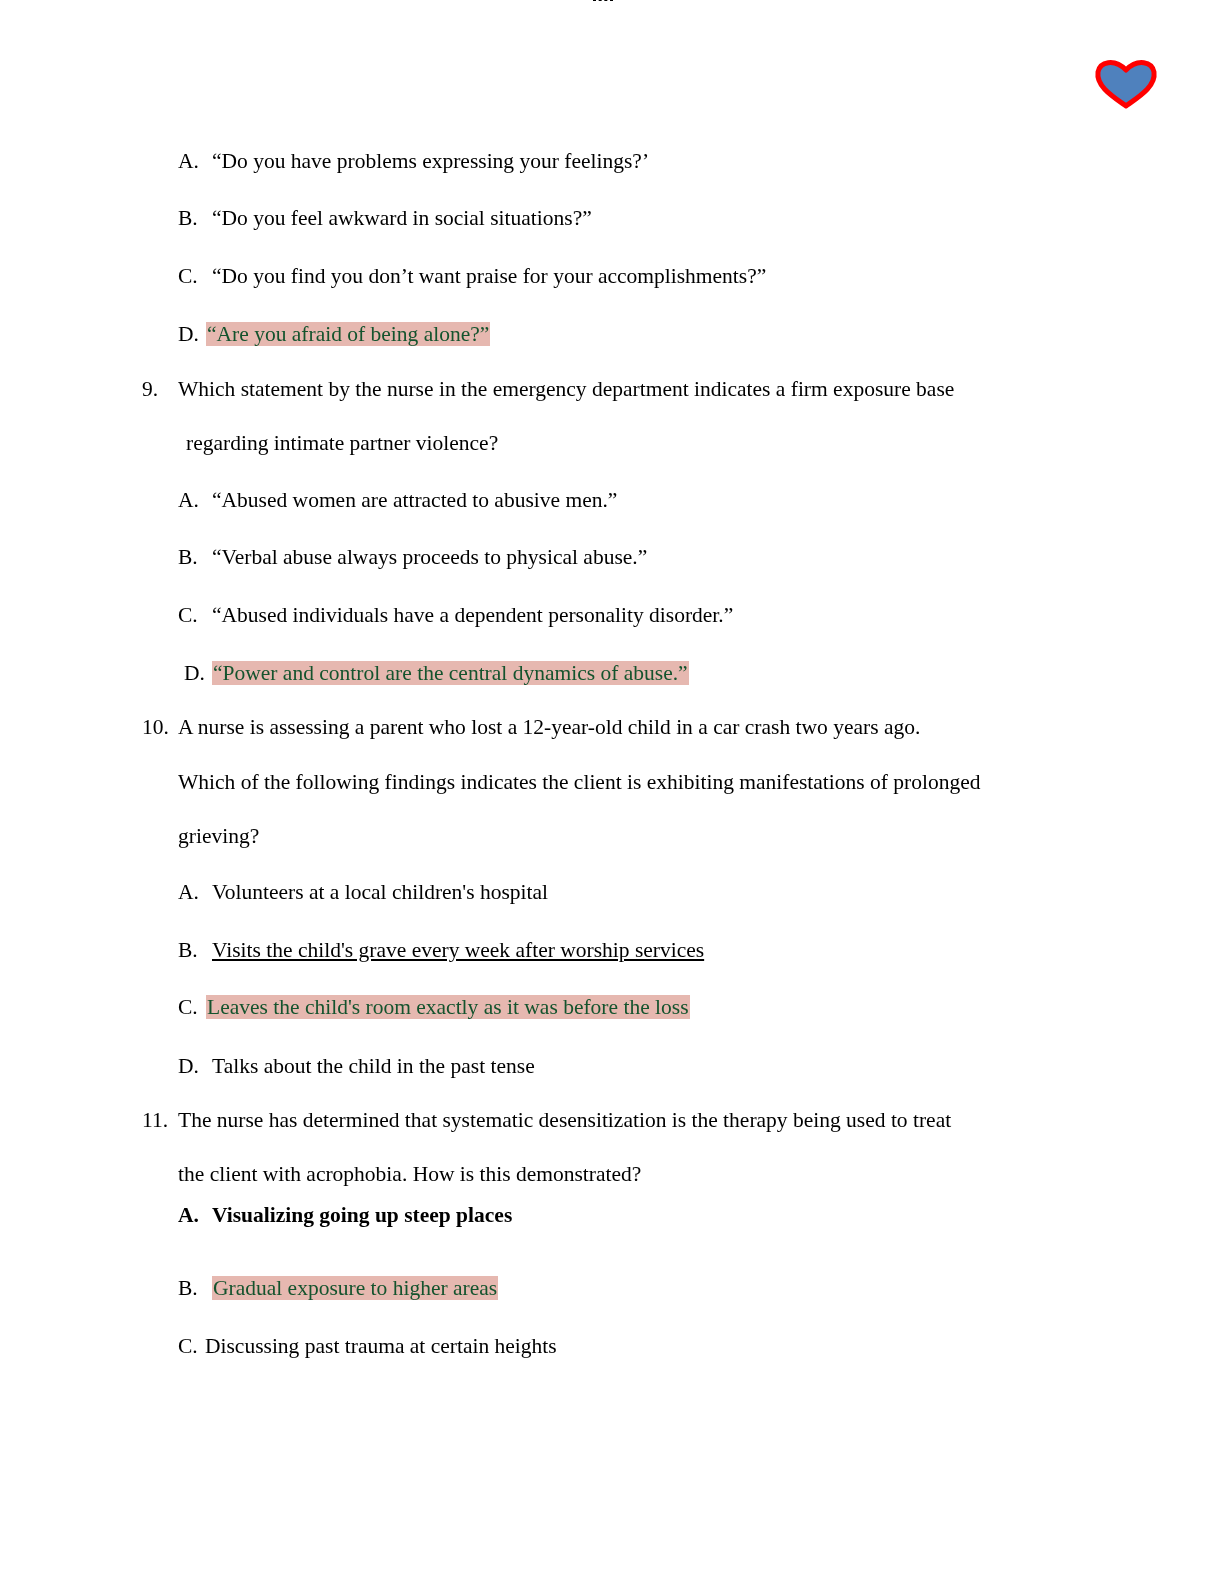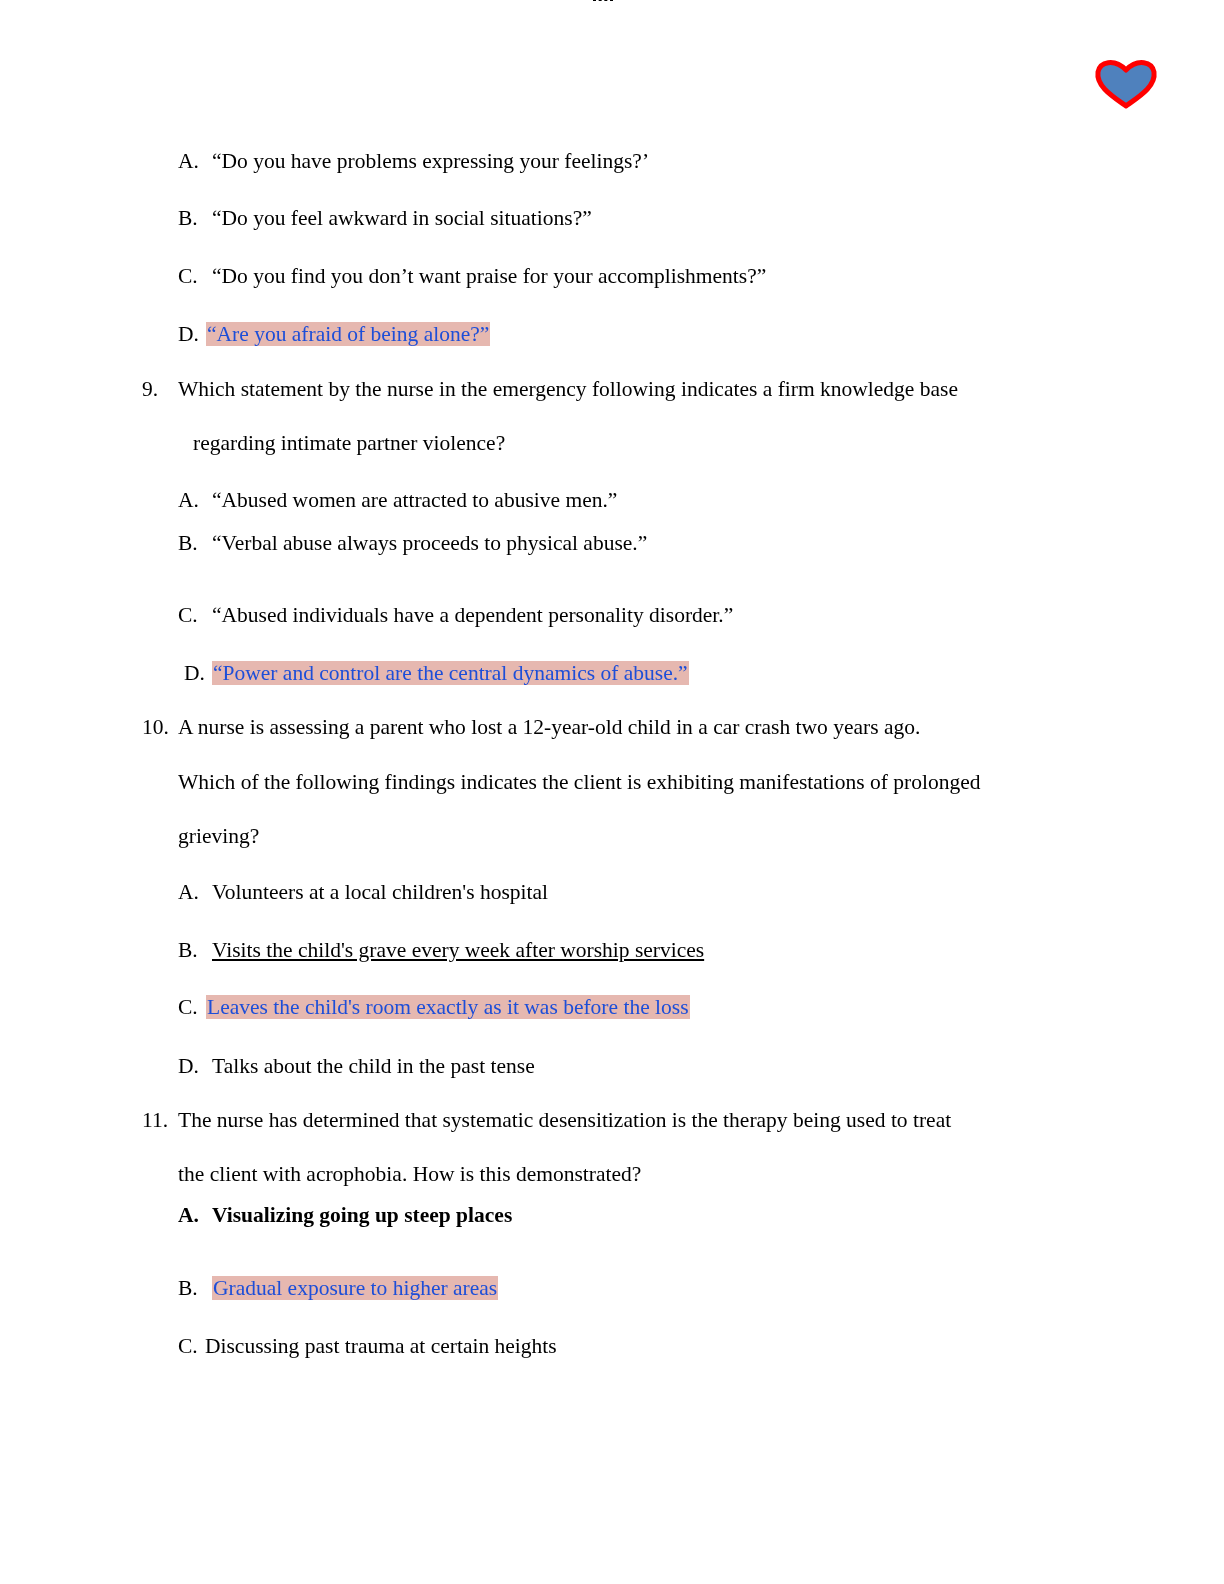--- a/index.html
+++ b/index.html
@@ -3,21 +3,21 @@
 <meta charset="utf-8">
 <style>
   html, body { margin: 0; padding: 0; background: #ffffff; }
   body { width: 1224px; height: 1584px; position: relative; overflow: hidden;
          font-family: "Liberation Serif", "DejaVu Serif", serif; color: #000; }
   .header-mark { position: absolute; left: 593px; top: 0px; width: 20px; height: 2px;
                  border-top: 1px dashed #000; }
   .heart { position: absolute; left: 1092px; top: 56px; width: 68px; height: 56px; }
   .line { position: absolute; font-size: 21.5px; line-height: 30px; white-space: nowrap; }
   .opt-letter { display: inline-block; }
-  .hl { background: #e6b8b0; color: #1d4ed8; padding: 0 1px; }
+  .hl { background: #e6b8b0; color: #14532d; padding: 0 1px; }
 </style>
 </head>
 <body>
 
 <div class="header-mark"></div>
 
 <svg class="heart" viewBox="0 0 68 56">
   <path d="M34 50 C 20 40, 4 30, 6 16 C 8 6, 22 2, 34 14 C 46 2, 60 6, 62 16 C 64 30, 48 40, 34 50 Z" fill="#4f81bd" stroke="#ff0000" stroke-width="5" stroke-linejoin="round"></path>
 </svg>
 
@@ -28,27 +28,27 @@
   <span class="opt-letter" style="width:34px">B.</span><span>“Do you feel awkward in social situations?”</span>
 </div>
 <div class="line" style="left:178px; top:261px;">
   <span class="opt-letter" style="width:34px">C.</span><span>“Do you find you don’t want praise for your accomplishments?”</span>
 </div>
 <div class="line" style="left:178px; top:319px;">
   <span class="opt-letter" style="width:28px">D.</span><span class="hl">“Are you afraid of being alone?”</span>
 </div>
 
 <div class="line" style="left:142px; top:374px;">
-  <span class="opt-letter" style="width:36px">9.</span><span>Which statement by the nurse in the emergency following indicates a firm knowledge base</span>
+  <span class="opt-letter" style="width:36px">9.</span><span>Which statement by the nurse in the emergency department indicates a firm exposure base</span>
 </div>
-<div class="line" style="left:193px; top:428px;">regarding intimate partner violence?</div>
+<div class="line" style="left:186px; top:428px;">regarding intimate partner violence?</div>
 <div class="line" style="left:178px; top:485px;">
   <span class="opt-letter" style="width:34px">A.</span><span>“Abused women are attracted to abusive men.”</span>
 </div>
-<div class="line" style="left:178px; top:528px;">
+<div class="line" style="left:178px; top:542px;">
   <span class="opt-letter" style="width:34px">B.</span><span>“Verbal abuse always proceeds to physical abuse.”</span>
 </div>
 <div class="line" style="left:178px; top:600px;">
   <span class="opt-letter" style="width:34px">C.</span><span>“Abused individuals have a dependent personality disorder.”</span>
 </div>
 <div class="line" style="left:184px; top:658px;">
   <span class="opt-letter" style="width:28px">D.</span><span class="hl">“Power and control are the central dynamics of abuse.”</span>
 </div>
 
 <div class="line" style="left:142px; top:712px;">

